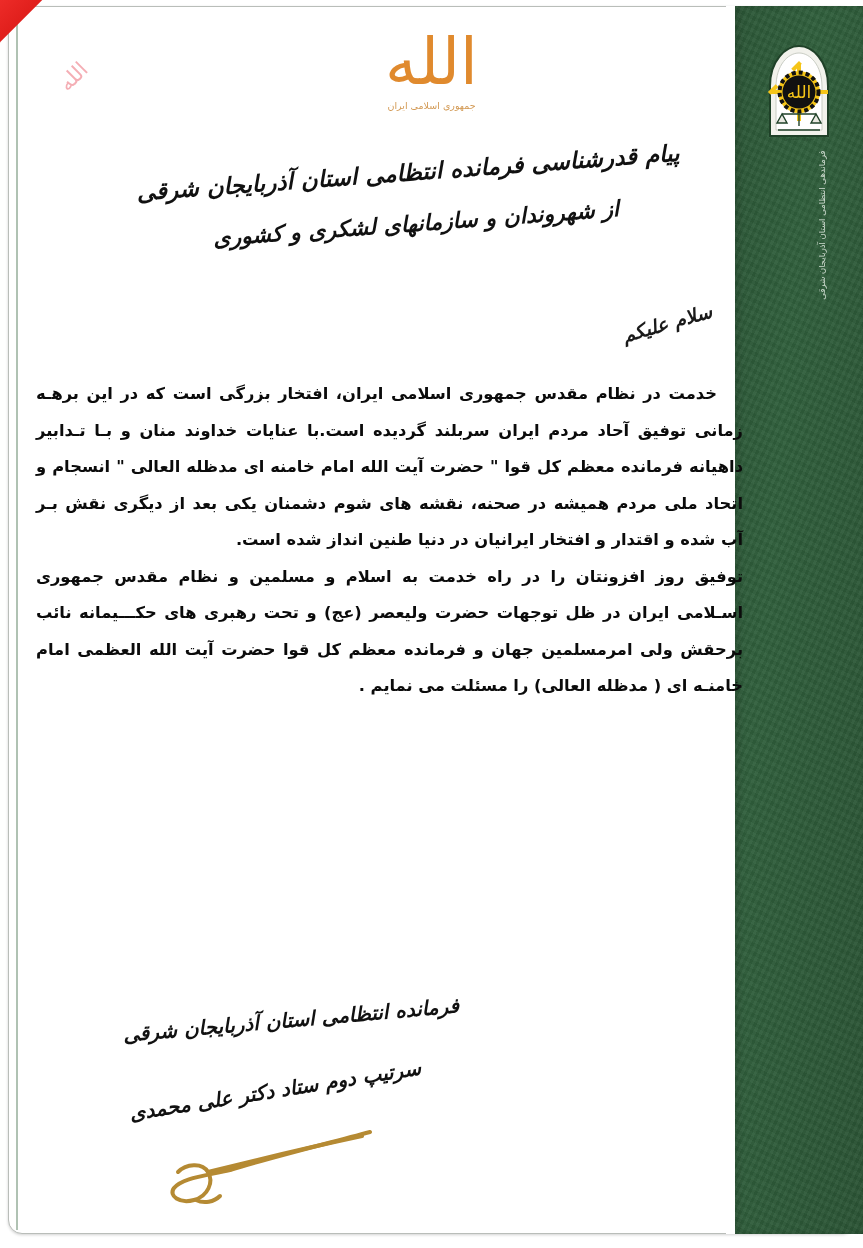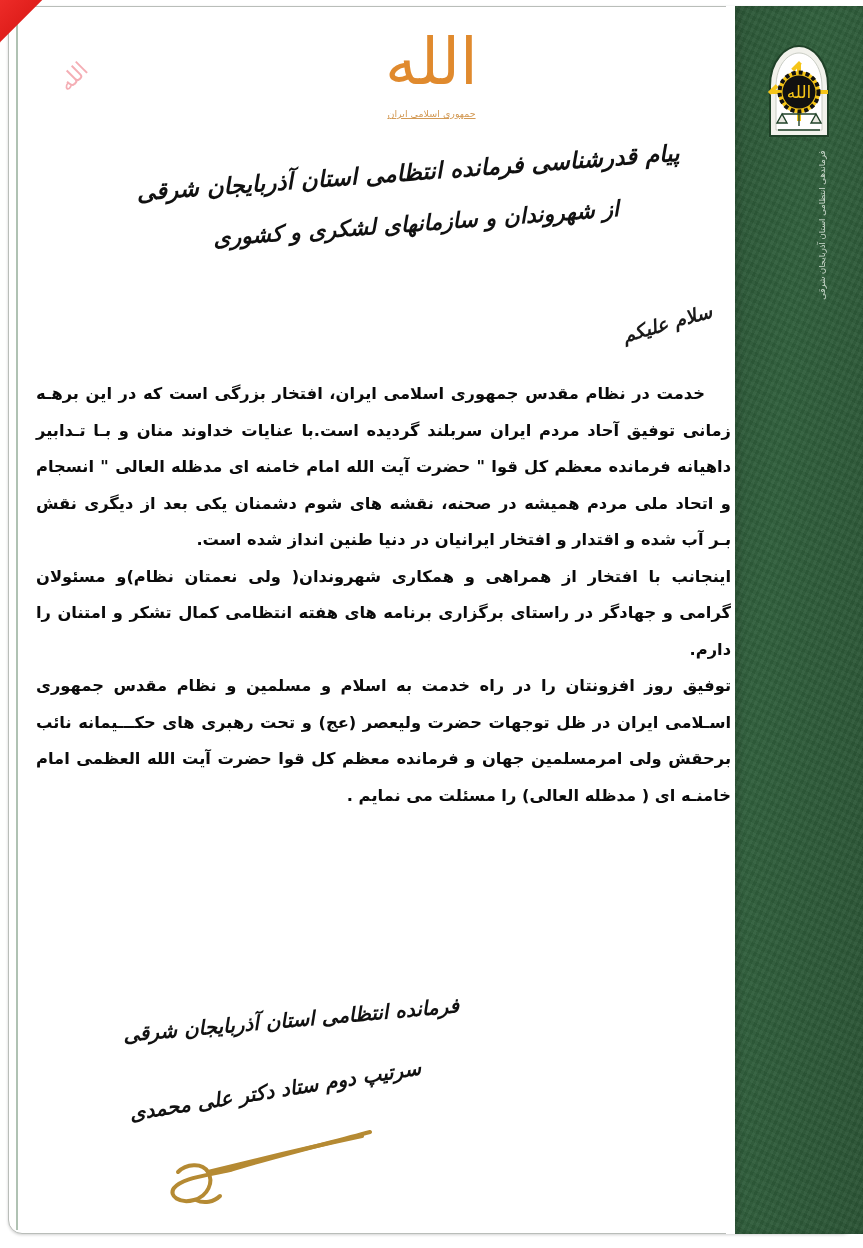--- a/index.html
+++ b/index.html
@@ -138,25 +138,24 @@
   }
   .national-emblem .glyph {
     display: block;
     font-size: 64px;
     line-height: 72px;
     color: #e08a2e;
     font-family: "DejaVu Sans", sans-serif;
   }
   .national-emblem .sub {
     display: block;
-    margin-top: 10px;
+    margin-top: 2px;
     font-size: 9.5px;
     color: #d39a55;
     letter-spacing: .5px;
-    text-decoration: underline;
   }
 
   
   .title-block {
     position: absolute;
     left: 180px;
     top: 158px;
     width: 500px;
     text-align: center;
     color: #111;
@@ -200,21 +199,21 @@
     text-align-last: center;
     direction: rtl;
     color: #0b0b0b;
     font-family: "DejaVu Sans", "Liberation Sans", sans-serif;
     font-weight: 700;
     font-size: 16.3px;
     line-height: 36.5px;
     letter-spacing: -0.1px;
   }
   .body p {
-    margin: 0 12px 0 0;
+    margin: 0 0 0 0;
   }
   .body p.p-just {
     text-align: justify;
     text-align-last: right;
   }
   .body p.first {
     text-indent: 26px;
   }
 
   
@@ -307,21 +306,20 @@
 
   <div class="title-block">
     <div class="title-line title-line-1">پیام قدرشناسی فرمانده انتظامی استان آذربایجان شرقی</div>
     <div class="title-line title-line-2">از شهروندان و سازمانهای لشکری و کشوری</div>
   </div>
 
   <div class="salutation">سلام علیکم</div>
 
   <div class="body">
     <p class="p-just first">خدمت در نظام مقدس جمهوری اسلامی ایران، افتخار بزرگی است که در این برهـه زمانی توفیق آحاد مردم ایران سربلند گردیده است.با عنایات خداوند منان و بـا تـدابیر داهیانه فرمانده معظم کل قوا " حضرت آیت الله امام خامنه ای مدظله العالی " انسجام و اتحاد ملی مردم همیشه در صحنه، نقشه های شوم دشمنان یکی بعد از دیگری نقش بـر آب شده و اقتدار و افتخار ایرانیان در دنیا طنین انداز شده است.</p>
-    <p class="p-just">اینجانب با افتخار از همراهی و همکاری شهروندان( ولی نعمتان نظام)و مسئولان گرامی و جهادگر در راستای برگزاری برنامه های هفته انتظامی کمال تشکر و امتنان را دارم.</p>
     <p class="p-just">توفیق روز افزونتان را در راه خدمت به اسلام و مسلمین و نظام مقدس جمهوری اسـلامی ایران در ظل توجهات حضرت ولیعصر (عج) و تحت رهبری های حکـــیمانه نائب برحقش ولی امرمسلمین جهان و فرمانده معظم کل قوا حضرت آیت الله العظمی امام خامنـه ای ( مدظله  العالی) را مسئلت  می نمایم .</p>
   </div>
 
   <div class="sign-block">
     <div class="sign-role">فرمانده انتظامی استان آذربایجان شرقی</div>
     <div class="sign-name">سرتیپ دوم ستاد دکتر علی محمدی</div>
     <div class="signature-mark">
       <svg viewBox="0 0 230 80" width="230" height="80" aria-hidden="true">
         <g fill="none" stroke="#b58a33" stroke-width="4" stroke-linecap="round" stroke-linejoin="round">
           <path d="M214 6 C170 18 120 30 74 44"></path>

